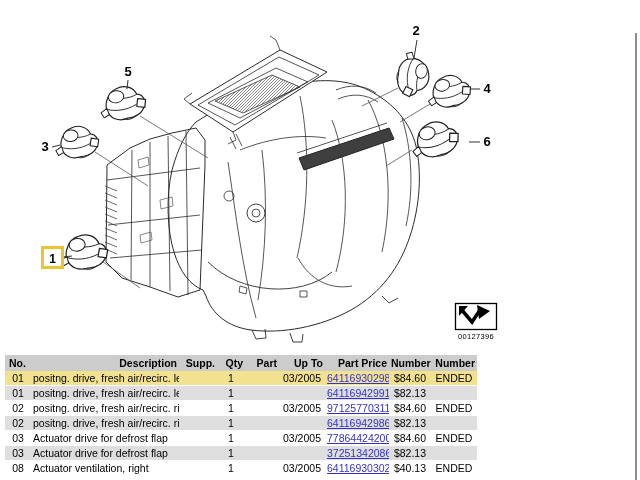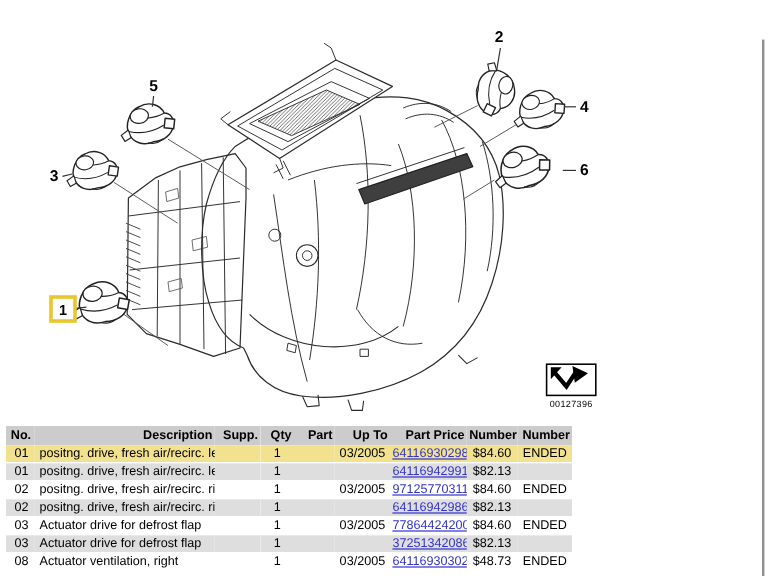--- a/index.html
+++ b/index.html
@@ -257,17 +257,17 @@
       <td></td>
     </tr>
     <tr>
       <td class="c-no">08</td>
       <td class="c-desc">Actuator ventilation, right</td>
       <td></td>
       <td>1</td>
       <td></td>
       <td>03/2005</td>
       <td><a class="pn">64116930302</a></td>
-      <td>$48.73</td>
+      <td>$40.13</td>
       <td>ENDED</td>
     </tr>
   </tbody>
 </table>
 
 </body></html>

